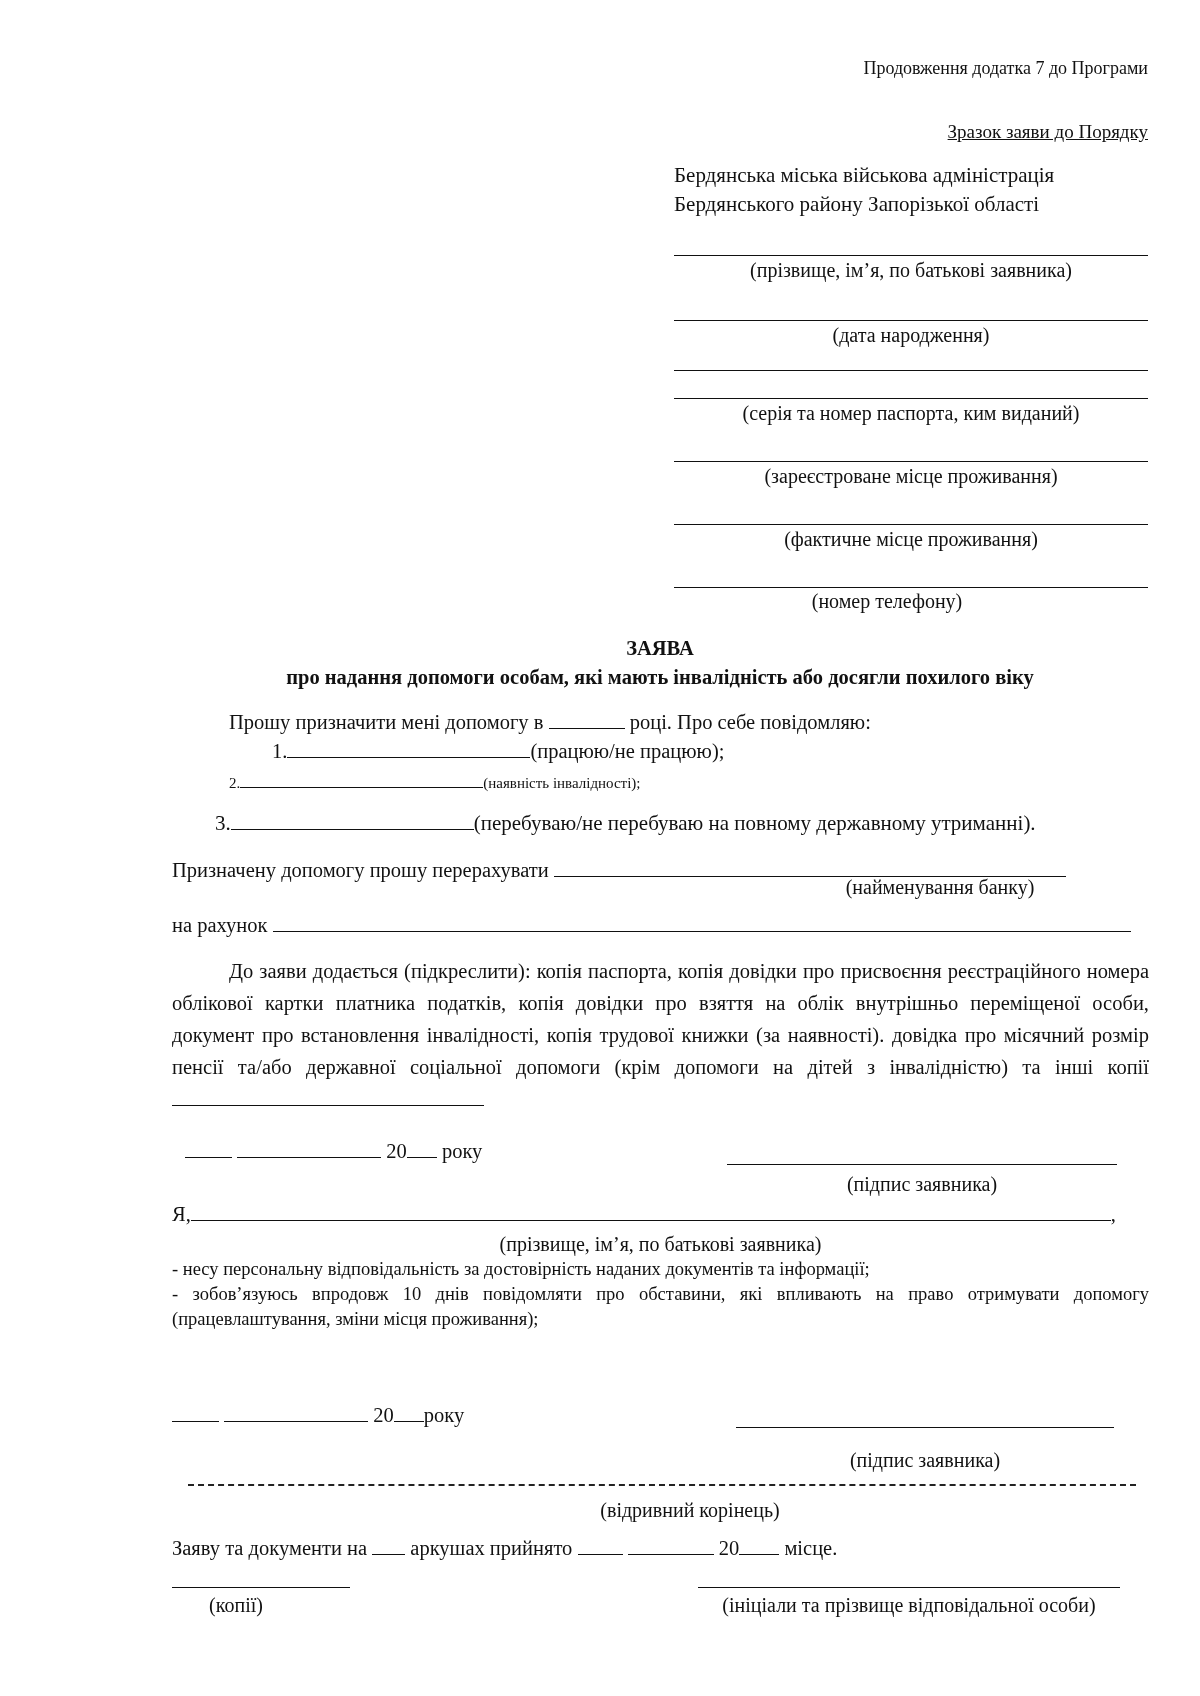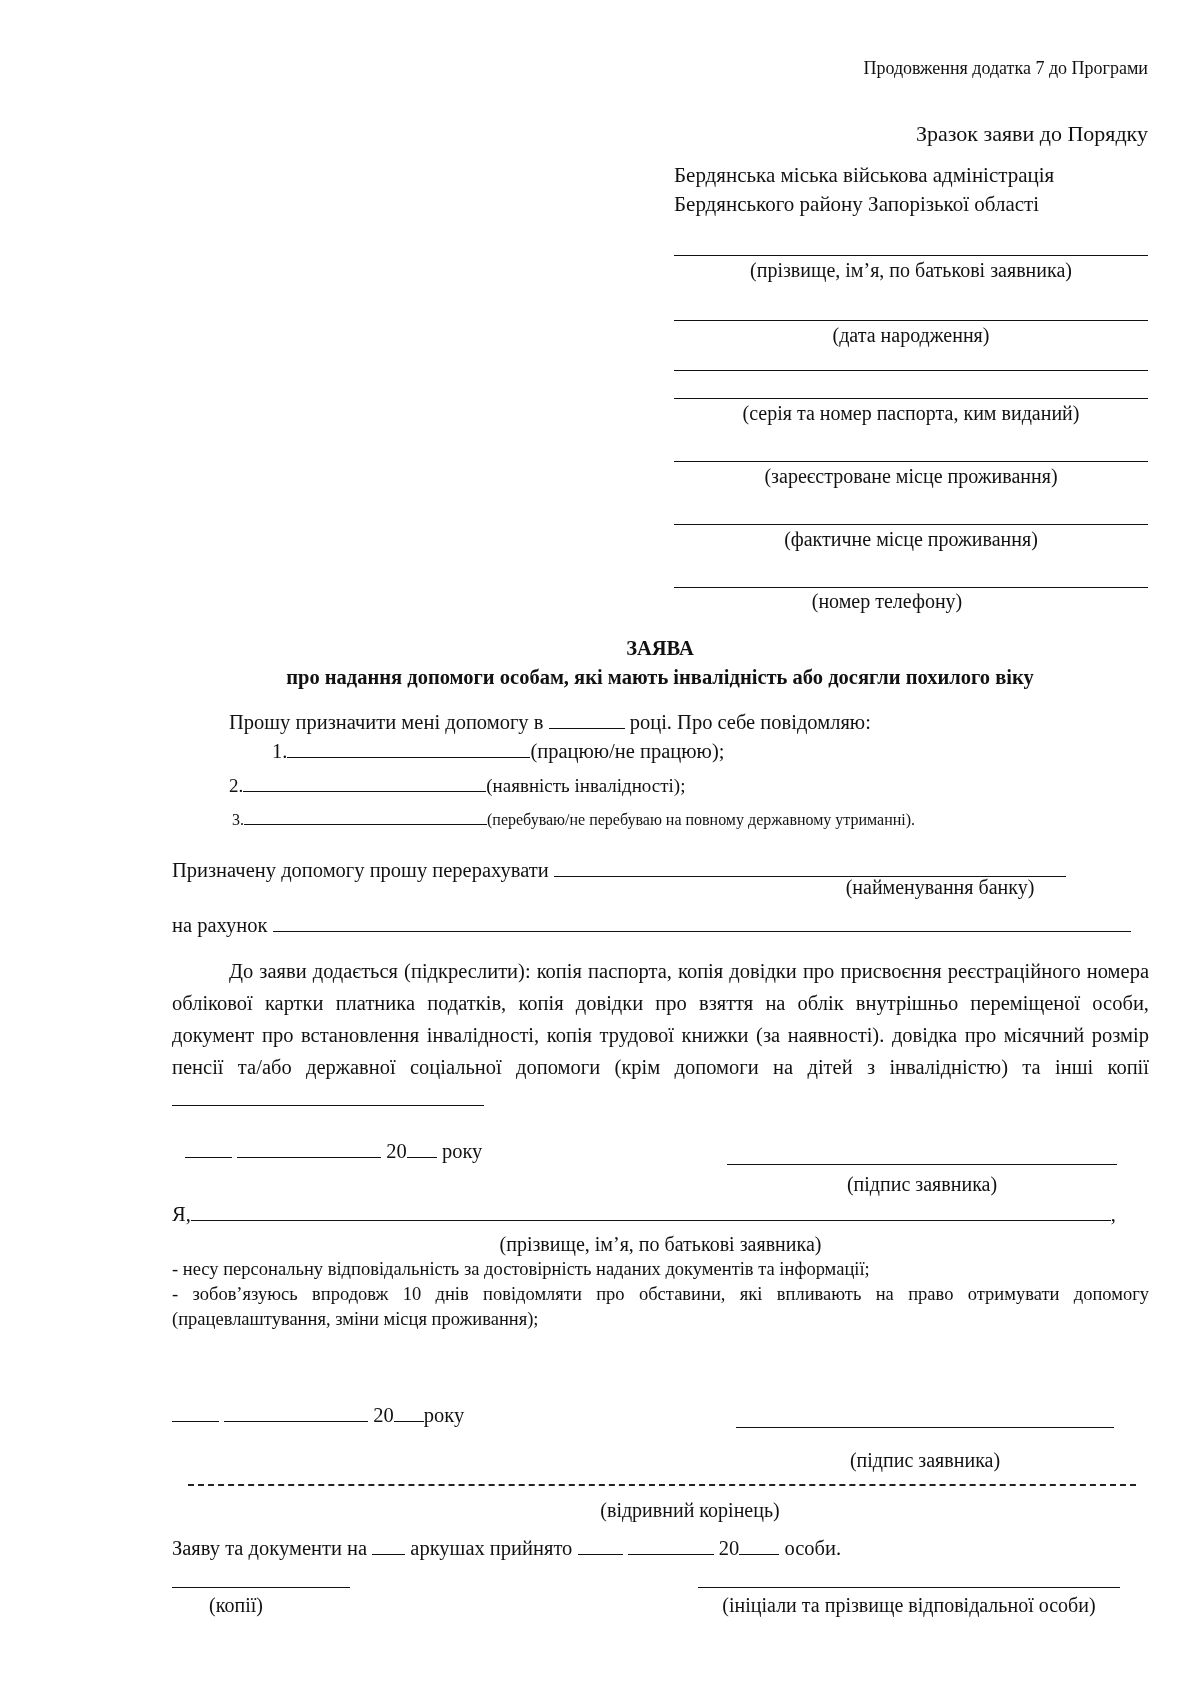--- a/index.html
+++ b/index.html
@@ -1,20 +1,20 @@
 <!DOCTYPE html>
 <html><head>
   <meta charset="utf-8">
   <style>
     html, body { margin:0; padding:0; background:#ffffff; }
     body { width:1200px; height:1696px; position:relative; overflow:hidden;
            font-family:"Liberation Serif", "DejaVu Serif", serif; color:#111; }
     .abs { position:absolute; white-space:nowrap; }
     .t21 { font-size:21px; }
-    .t19 { font-size:22px; }
+    .t19 { font-size:19px;text-decoration:underline; }
     .line { position:absolute; border-top:1.3px solid #111; height:0; }
     .caption { position:absolute; font-size:20px; text-align:center; white-space:nowrap; }
     .blank { display:inline-block; border-bottom:1.3px solid #111; height:1px; vertical-align:baseline; }
     .bold { font-weight:bold; }
     .center { text-align:center; }
     .justify { text-align:justify; }
     .para { position:absolute; left:172px; width:977px; font-size:20.5px; line-height:32px; }
     .para .indent { display:inline-block; width:57px; }
     .decl { position:absolute; left:172px; width:977px; font-size:18.5px; line-height:25px; text-align:justify; }
     .decl div { text-align:justify; }
@@ -51,24 +51,24 @@
 <div class="abs center bold" style="left:0; width:1320px; top:666px; font-size:20.5px;">про надання допомоги особам, які мають інвалідність або досягли похилого віку</div>
 
 <div class="abs" style="left:229px; top:711px; font-size:20.5px;">
   <span>Прошу призначити мені допомогу в</span>
   <span class="blank" style="width:76px;"></span>
   <span>році. Про себе повідомляю:</span>
 </div>
 <div class="abs" style="left:229px; top:740px; font-size:20.5px;margin-left:43px;">
   <span>1.</span><span class="blank" style="width:243px;"></span><span>(працюю/не працюю);</span>
 </div>
-<div class="abs" style="left:229px; top:775px; font-size:19px;">
+<div class="abs" style="left:229px; top:775px; font-size:15px;">
   <span>2.</span><span class="blank" style="width:243px;"></span><span>(наявність інвалідності);</span>
 </div>
-<div class="abs" style="left:232px; top:811px; font-size:16px;text-align:right;">
+<div class="abs" style="left:215px; top:811px; font-size:21px;text-align:right;">
   <span>3.</span><span class="blank" style="width:243px;"></span><span>(перебуваю/не перебуваю на повному державному утриманні).</span>
 </div>
 
 <div class="abs" style="left:172px; top:859px; font-size:20.5px;">
   <span>Призначену допомогу прошу перерахувати</span>
   <span class="blank" style="width:512px;"></span>
 </div>
 <div class="caption" style="left:740px; width:400px; top:876px;">(найменування банку)</div>
 <div class="abs" style="left:172px; top:914px; font-size:20.5px;">
   <span>на рахунок</span>
@@ -109,19 +109,19 @@
 <div class="dashes" style="top:1484px;"></div>
 <div class="caption" style="left:0; width:1380px; top:1499px;">(відривний корінець)</div>
 
 <div class="abs" style="left:172px; top:1537px; font-size:20.5px;">
   <span>Заяву та документи на</span>
   <span class="blank" style="width:33px;"></span>
   <span>аркушах прийнято</span>
   <span class="blank" style="width:45px;"></span>
   <span class="blank" style="width:86px;"></span>
   <span>20</span><span class="blank" style="width:40px;"></span>
-  <span>особи.</span>
+  <span>місце.</span>
 </div>
 
 <div class="line" style="left:172px; width:178px; top:1587px;"></div>
 <div class="caption" style="left:172px; width:128px; top:1594px;">(копії)</div>
 <div class="line" style="left:698px; width:422px; top:1587px;"></div>
 <div class="caption" style="left:698px; width:422px; top:1594px;">(ініціали та прізвище відповідальної особи)</div>
 
 </body></html>

